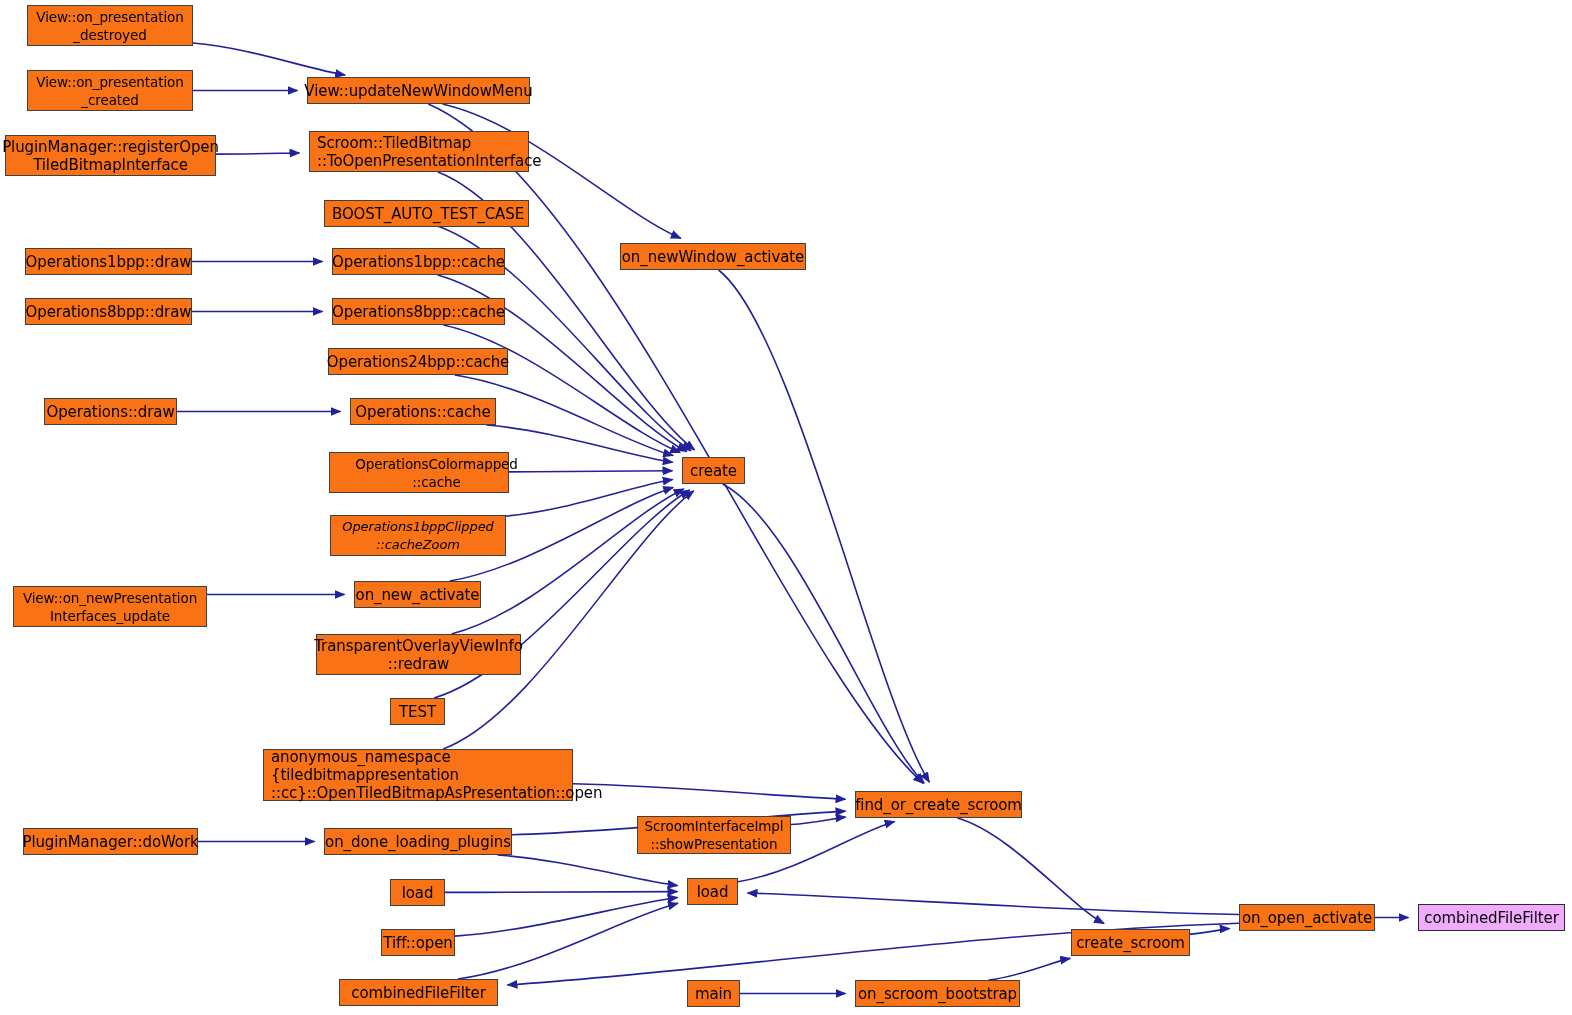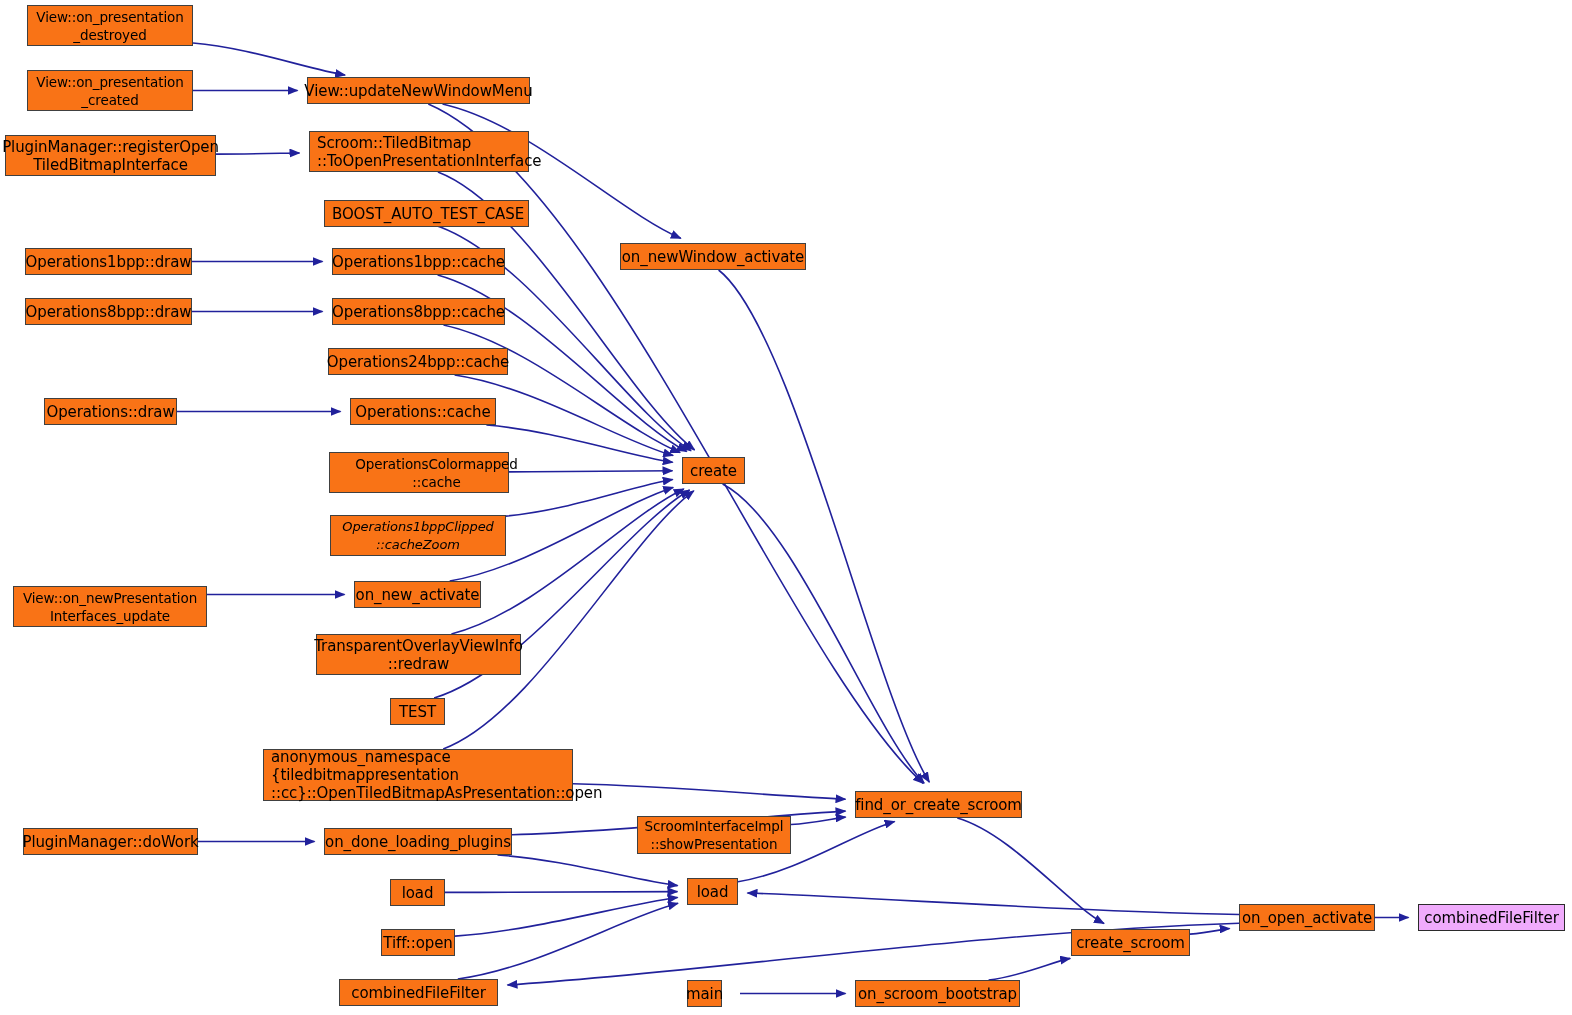--- a/index.html
+++ b/index.html
@@ -117,18 +117,18 @@
       <div class="node" style="left: 390px; top: 879px; width: 55px; height: 27px;">load</div>
       <div class="node" style="left: 381px; top: 929px; width: 74px; height: 27px;">Tiff::open</div>
       <div class="node" style="left: 339px; top: 979px; width: 159px; height: 27px;">combinedFileFilter</div>
       <div class="node" style="left: 620px; top: 243px; width: 186px; height: 27px;">on_newWindow_activate</div>
       <div class="node" style="left: 682px; top: 457px; width: 63px; height: 27px;">create</div>
       <div class="node" style="left: 855px; top: 791px; width: 167px; height: 27px;">find_or_create_scroom</div>
       <div class="node" style="left: 637px; top: 816px; width: 154px; height: 38px; font-size: 13.5px;">ScroomInterfaceImpl
 ::showPresentation</div>
       <div class="node" style="left: 687px; top: 878px; width: 51px; height: 27px;">load</div>
       <div class="node" style="left: 1071px; top: 929px; width: 119px; height: 27px;">create_scroom</div>
-      <div class="node" style="left: 687px; top: 980px; width: 35px; height: 27px;">main</div>
+      <div class="node" style="left: 687px; top: 980px; width: 53px; height: 27px;">main</div>
       <div class="node" style="left: 855px; top: 980px; width: 165px; height: 27px;">on_scroom_bootstrap</div>
       <div class="node" style="left: 1239px; top: 904px; width: 136px; height: 27px;">on_open_activate</div>
       <div class="node hl" style="left: 1418px; top: 904px; width: 147px; height: 27px;">combinedFileFilter</div>
     </div>
 </div>
 
 </body></html>

